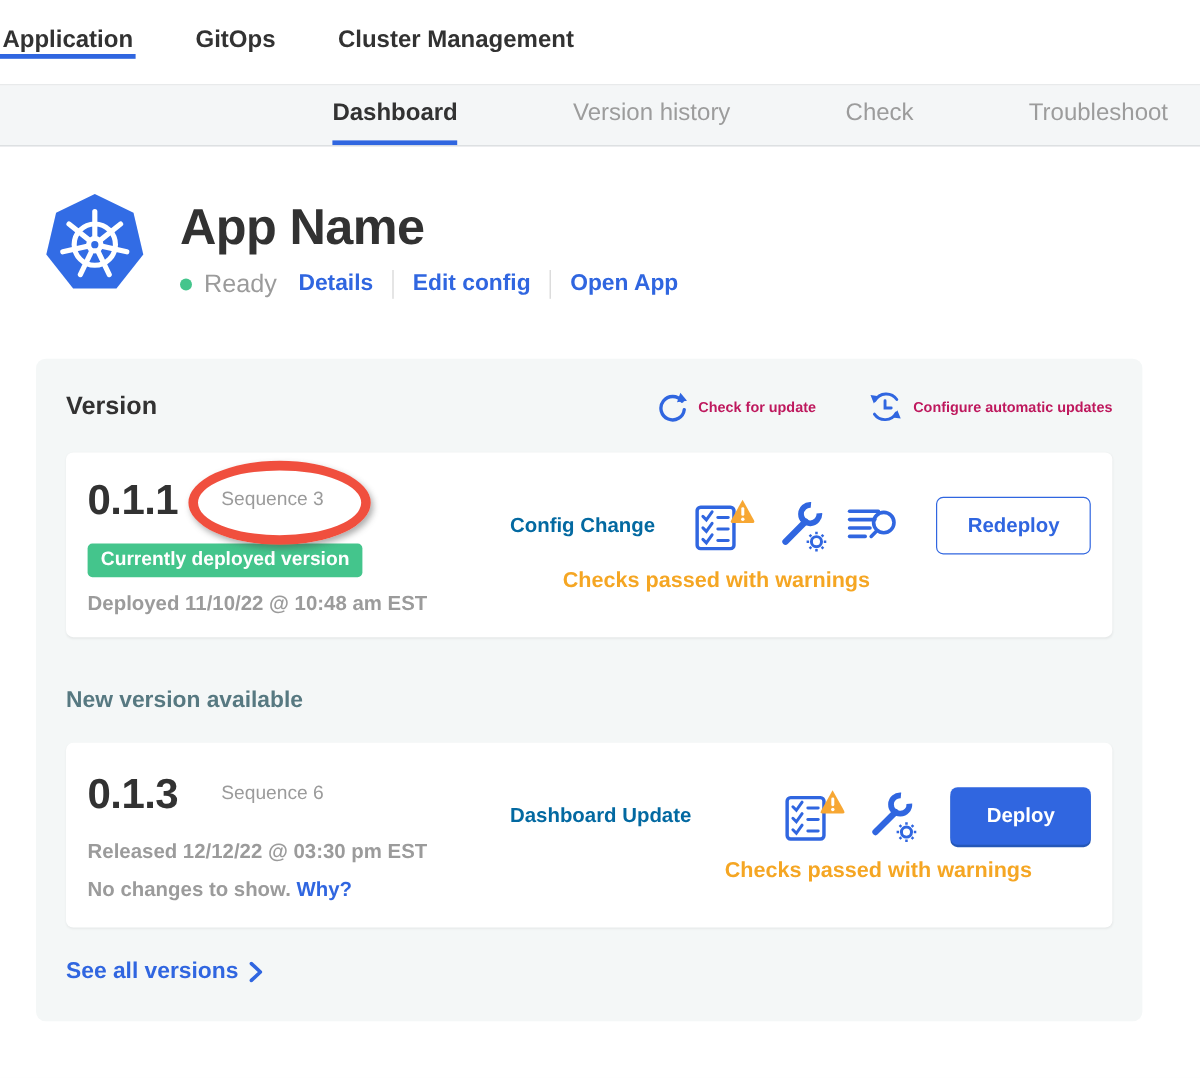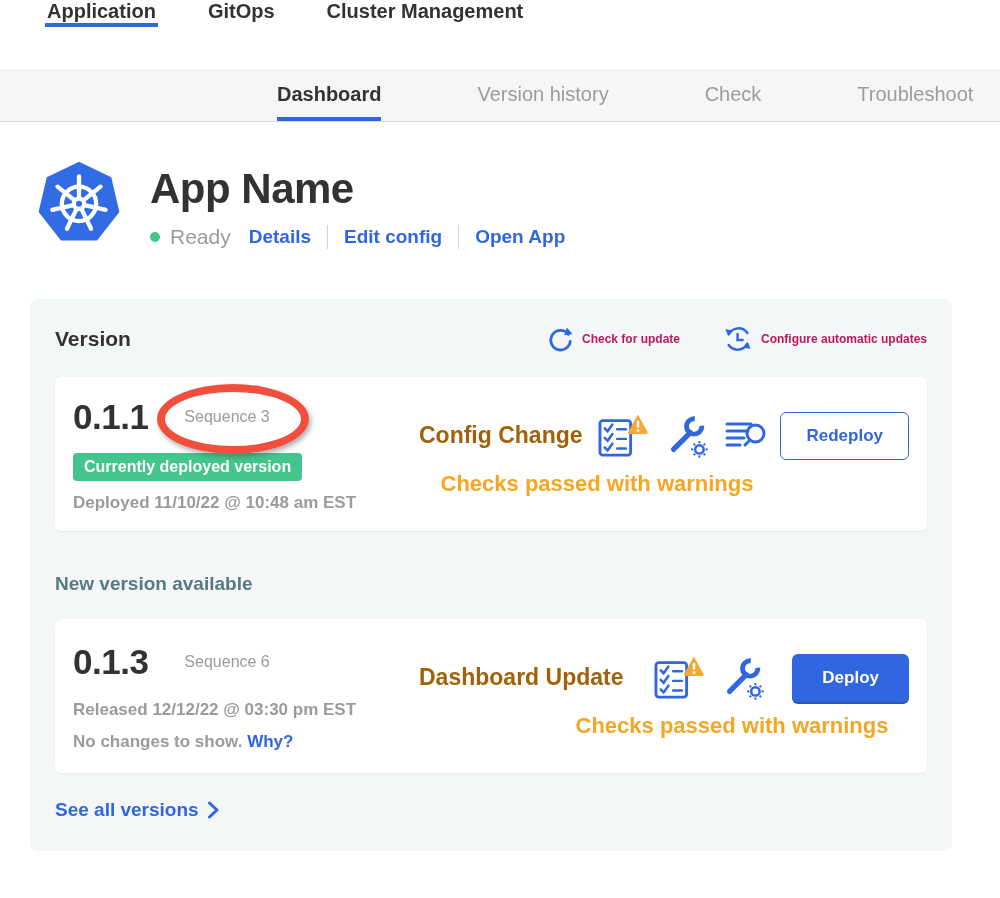--- a/index.html
+++ b/index.html
@@ -1,20 +1,20 @@
 <!DOCTYPE html>
 <html><head>
 <meta charset="utf-8">
 <style>
   * { margin:0; padding:0; box-sizing:border-box; }
   html,body { width:1000px; height:898px; background:#fff; overflow:hidden;
     font-family:"Liberation Sans", sans-serif; color:#323232; }
 
   
-  .topnav { height:70px; display:flex; align-items:flex-start; padding-left:45px; gap:48px; background:#fff; }
+  .topnav { height:70px; display:flex; align-items:center; gap:48px; background:#fff; }
   .topnav-tab { display:flex; align-items:center; font-size:20px; font-weight:700; color:#323232;
     border-bottom:4px solid transparent; padding:0 2px; cursor:pointer; }
   .topnav-tab.active { border-bottom-color:#3066e0; }
 
   
   .subnav { height:52px; width:1000px; background:#f4f6f7; border-top:1px solid #e8eaeb;
     border-bottom:1px solid #d7dadc; display:flex; align-items:stretch; padding-left:277px; gap:96px;
     white-space:nowrap; overflow:hidden; }
   .subnav-tab { display:flex; align-items:center; font-size:20px; color:#9c9c9c; font-weight:400;
     border-bottom:4px solid transparent; cursor:pointer; flex-shrink:0; }
@@ -48,24 +48,24 @@
   .annotation-ellipse { position:absolute; left:84px; top:-11px; width:152px; height:70px;
     border:8px solid #f04f3e; border-radius:50%; box-shadow:2px 3px 5px rgba(70,70,70,.45);
     pointer-events:none; }
   .badge { display:inline-block; margin-top:14px; background:#44c58c; color:#fff;
     font-size:16px; font-weight:700; padding:5px 11px; border-radius:4px; }
   .meta-line { margin-top:12px; font-size:17px; font-weight:700; color:#9b9b9b; }
   .meta-line .why { color:#3066e0; cursor:pointer; }
 
   .vcard-right { flex:1; display:flex; flex-direction:column; }
   .vcard-right-top { display:flex; align-items:center; justify-content:space-between; }
-  .source-label { font-size:23px; font-weight:700; color:#a16207; margin-left:14px; }
+  .source-label { font-size:17px; font-weight:700; color:#0369a1; margin-left:20px; }
   .icon-group { display:flex; align-items:center; gap:16px; }
   .status-icon { cursor:pointer; display:flex; }
-  .checks-text { margin-top:11px; font-size:22px; font-weight:700; color:#f5a623; text-align:center; }
+  .checks-text { margin-top:11px; font-size:18px; font-weight:700; color:#f5a623; text-align:center; }
   .checks-1 { margin-right:120px; }
   .checks-2 { margin-left:150px; }
 
   .btn { font-size:17px; font-weight:700; border-radius:6px; cursor:pointer;
     font-family:"Liberation Sans", sans-serif; }
   .btn-outline { background:#fff; color:#3066e0; border:1px solid #3066e0; padding:13px 25px; }
   .btn-solid { background:#3066e0; color:#fff; border:none; padding:14px 30px;
     box-shadow:0 2px 0 #2457b8; }
 
   .new-version-heading { margin-top:42px; font-size:19px; font-weight:700; color:#577981; }

